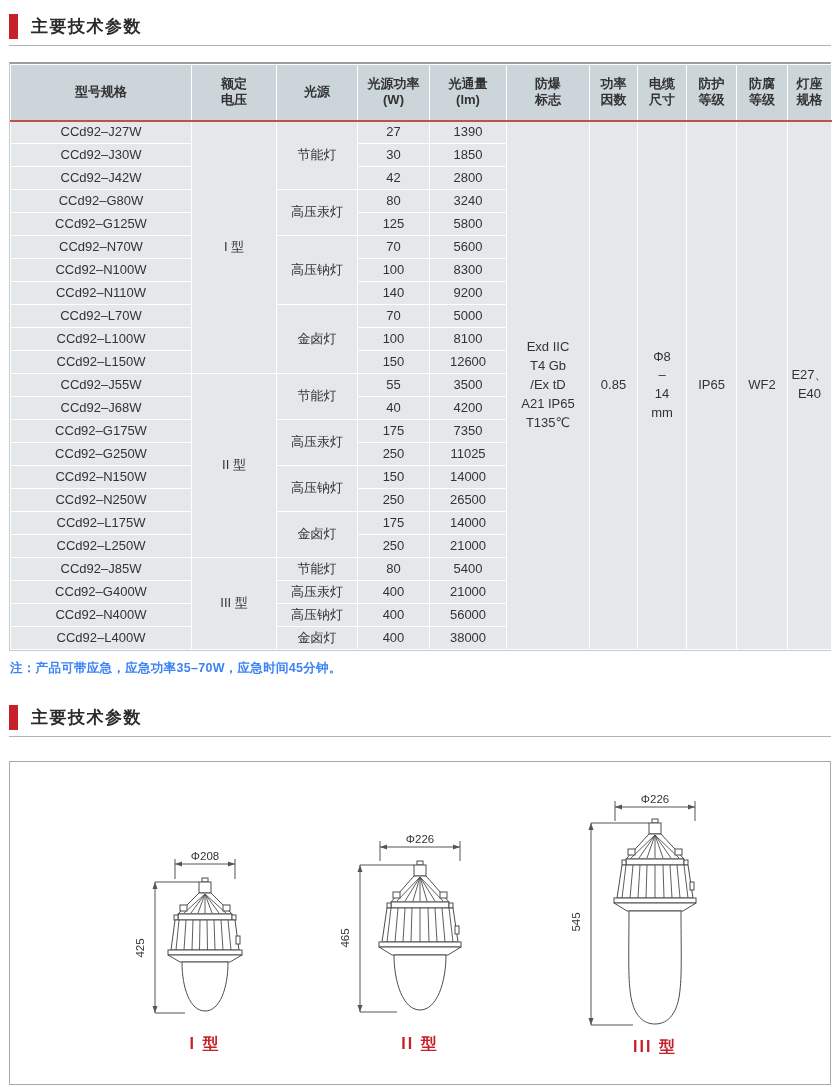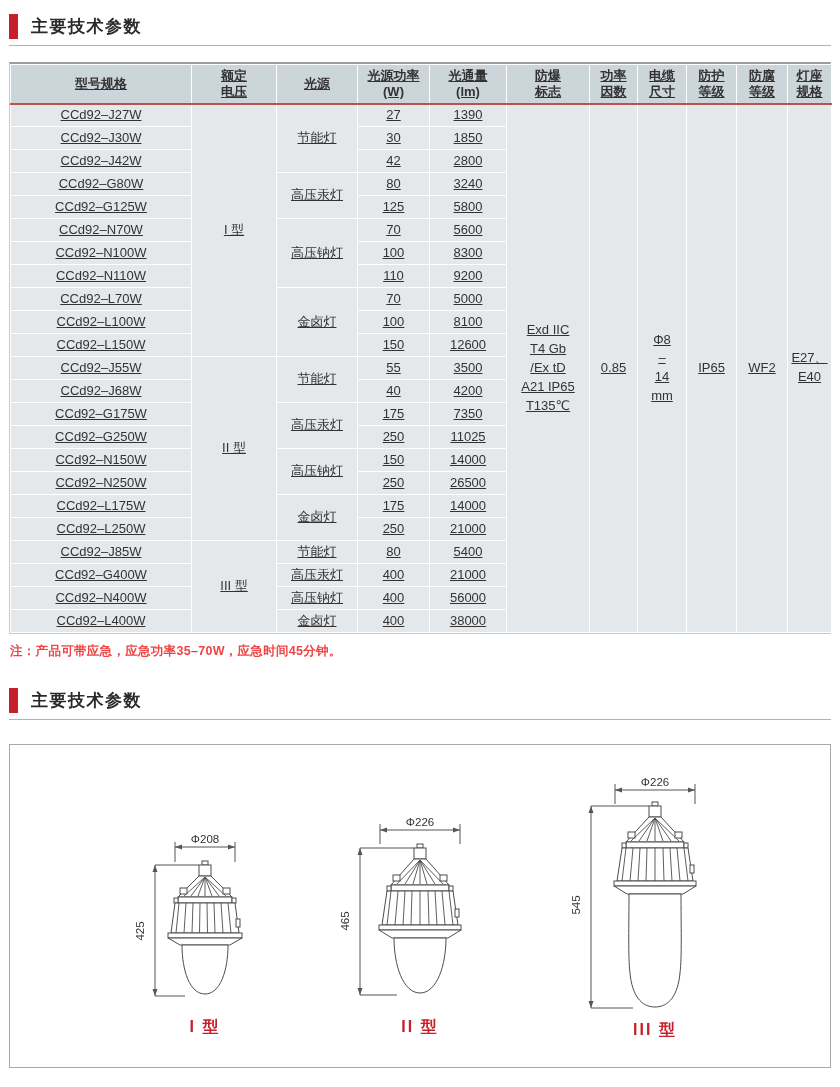--- a/index.html
+++ b/index.html
@@ -12,27 +12,27 @@
     border-bottom:1px solid #b3b3b3;}
   .section-header.second{padding-top:28px;}
   .red-bar{width:9px;height:25px;background:#c8202a;margin-right:13px;flex:0 0 auto;}
   .section-title{font-size:17px;font-weight:bold;color:#2a2a2a;letter-spacing:1.5px;margin:0;}
 
   .table-wrap{margin:16px 9px 0;border:1px solid #c5cacd;border-top:2px solid #969ea3;}
   table{width:100%;border-collapse:collapse;table-layout:fixed;}
   th{background:#cbd5da;font-size:13px;font-weight:bold;color:#333;
      border:1px solid #fff;border-bottom:2px solid #c0504f;
      white-space:pre-line;line-height:1.25;padding:0;}
-  thead tr{height:39px;text-decoration:underline;}
-  tbody tr{height:23px;text-decoration:underline;}
+  thead tr{height:56px;}
+  tbody tr{height:23px;}
   td{background:#e4e8ea;font-size:13px;color:#333;text-align:center;
      border:1px solid #fff;padding:0 2px;line-height:1.15;}
   td.pre{white-space:pre-line;line-height:1.45;}
 
-  .note{margin:9px 0 0 10px;color:#ef4444;font-size:12.5px;font-weight:bold;letter-spacing:.3px;}
+  .note{margin:9px 0 0 10px;color:#3b82f6;font-size:12.5px;font-weight:bold;letter-spacing:.3px;}
 
   .figure-box{position:relative;margin:24px 9px 0;height:322px;border:1px solid #a9a9a9;background:#fff;}
   .figure-box svg{position:absolute;overflow:visible;}
   .fig-label{position:absolute;color:#c8202a;font-weight:bold;font-size:16px;text-align:center;letter-spacing:2px;}
 
   .dim line,.dim path{stroke:#555;stroke-width:1;fill:none;}
   .dim polygon{fill:#555;stroke:none;}
   .dim text{fill:#333;font-size:11.5px;text-anchor:middle;}
   .lamp rect,.lamp polygon{fill:#fff;stroke:#4d4d4d;stroke-width:1;}
   .lamp path.solid{fill:#fff;stroke:#4d4d4d;stroke-width:1;}
@@ -134,21 +134,21 @@
           <td>70</td>
           <td>5600</td>
         </tr>
     <tr>
           <td>CCd92–N100W</td>
           <td>100</td>
           <td>8300</td>
         </tr>
     <tr>
           <td>CCd92–N110W</td>
-          <td>110</td>
+          <td>140</td>
           <td>9200</td>
         </tr>
     <tr>
           <td>CCd92–L70W</td>
           <td rowspan="3">金卤灯</td>
           <td>70</td>
           <td>5000</td>
         </tr>
     <tr>
           <td>CCd92–L100W</td>

